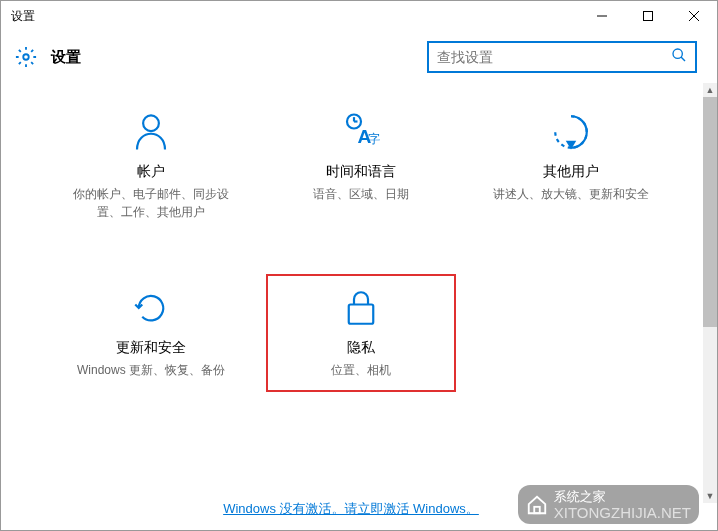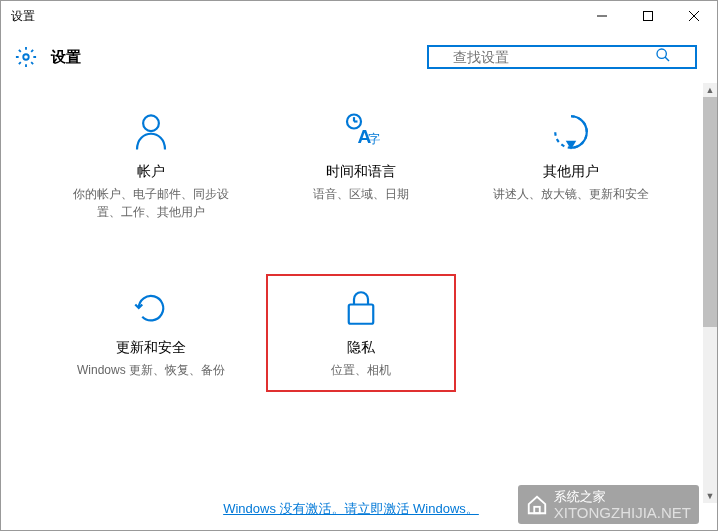--- a/index.html
+++ b/index.html
@@ -7,41 +7,41 @@
     
     .titlebar { height: 30px; display: flex; align-items: center; padding: 0 0 0 10px; background: #fff; }
     .titlebar-title { font-size: 12px; color: #000; flex: 1; }
     .titlebar-buttons { display: flex; }
     .titlebar-btn { width: 46px; height: 30px; display: flex; align-items: center; justify-content: center; cursor: pointer; }
     .titlebar-btn svg { width: 10px; height: 10px; }
     
     .header { height: 52px; display: flex; align-items: center; padding: 0 20px 0 14px; gap: 14px; }
     .gear-icon { width: 22px; height: 22px; color: #0078d7; }
     .header-title { font-size: 15px; font-weight: 600; flex: 1; }
-    .search-box { width: 270px; height: 24px; border: 2px solid #0078d7; display: flex; align-items: center; padding: 0 24px; }
+    .search-box { width: 270px; height: 32px; border: 2px solid #0078d7; display: flex; align-items: center; padding: 0 8px; }
     .search-box input { flex: 1; border: none; outline: none; font-size: 14px; color: #555; background: transparent; }
     .search-icon { width: 16px; height: 16px; color: #0078d7; }
     
     .content { position: relative; height: 420px; overflow-y: auto; padding: 20px 30px 0 60px; }
     .grid { display: grid; grid-template-columns: repeat(3, 180px); gap: 50px 30px; justify-content: start; }
     .tile { display: flex; flex-direction: column; align-items: center; text-align: center; cursor: pointer; padding: 8px 4px; }
     .tile-icon { width: 42px; height: 42px; color: #0078d7; margin-bottom: 10px; display: flex; align-items: center; justify-content: center; }
     .tile-title { font-size: 14px; color: #000; margin-bottom: 4px; }
     .tile-desc { font-size: 12px; color: #666; line-height: 1.5; max-width: 160px; }
     .highlighted { outline: 2px solid #e03030; outline-offset: 3px; }
     
     .scrollbar { position: absolute; right: 0; top: 82px; width: 14px; height: 420px; background: #f0f0f0; }
     .scrollbar-arrow { height: 14px; display: flex; align-items:center; justify-content:center; cursor:pointer; color:#666; font-size:9px; }
     .scrollbar-thumb { width: 14px; height: 230px; background: #c0c0c0; position: absolute; top: 14px; }
     .scrollbar-arrow.down { position:absolute; bottom:0; width:100%; }
     
     .footer { position: absolute; bottom: 12px; left: 0; right: 16px; text-align: center; }
     .activate-link { color: #0078d7; font-size: 13px; text-decoration: underline; cursor: pointer; }
     
-    .watermark { position: absolute; bottom: 6px; right: 18px; display: flex; align-items: center; gap: 6px; opacity: 0.9; background: rgba(0,0,0,0.4); padding: 3px 8px; border-radius: 3px; }
+    .watermark { position: absolute; bottom: 6px; right: 18px; display: flex; align-items: center; gap: 6px; opacity: 0.9; background: rgba(0,0,0,0.4); padding: 3px 8px; border-radius: 12px; }
     .watermark-icon { width: 22px; height: 22px; color: #fff; }
     .watermark-text { color: #fff; font-size: 13px; }
     .watermark-url { color: #ddd; font-size: 15px; margin-top: -2px; }
     .watermark-col { display:flex; flex-direction:column; }
   </style>
 </head>
 <body>
 
 <div class="titlebar">
   <span class="titlebar-title">设置</span>

